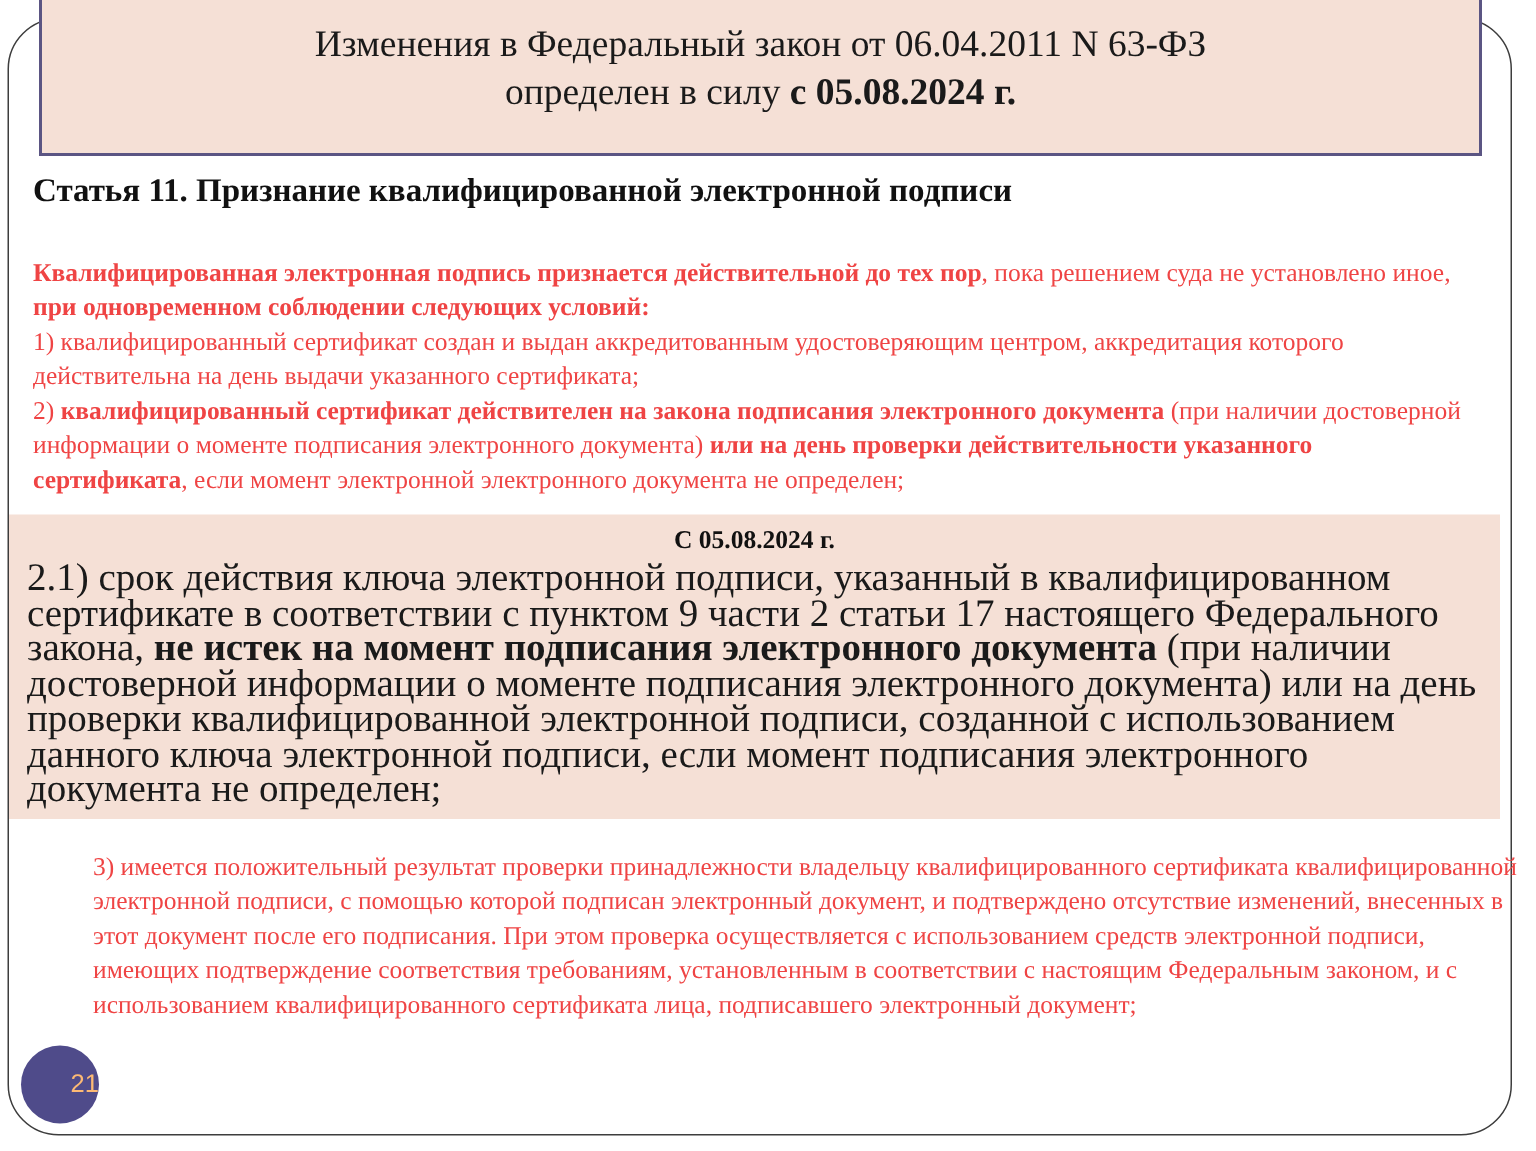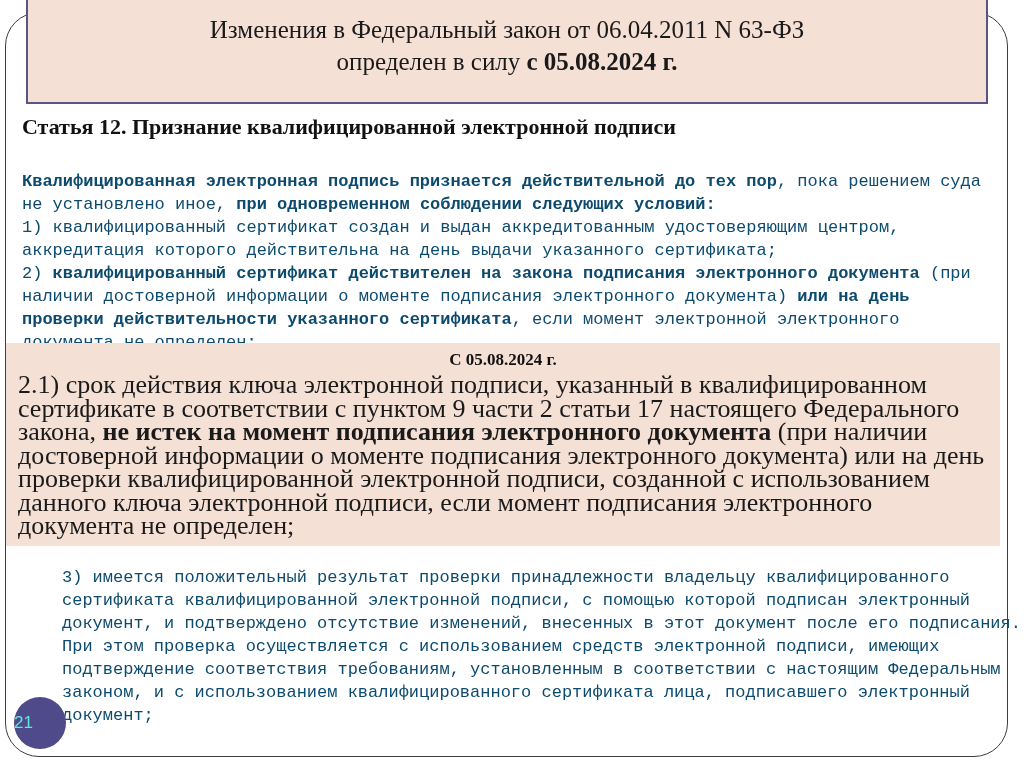--- a/index.html
+++ b/index.html
@@ -51,22 +51,21 @@
     font-weight: bold;
     line-height: 30px;
     color: #111;
   }
   .body-text {
     position: absolute;
     left: 22px;
     width: 960px;
     font-size: 17px;
     line-height: 23px;
-    color: #0c4a6e;
-    font-family: Liberation Mono, monospace;
+    color: #ef4444;
   }
   .intro { top: 170px; }
   .body-text b { font-weight: bold; }
   .highlight {
     position: absolute;
     left: 6px;
     top: 343px;
     width: 994px;
     height: 203px;
     background: #f5e0d6;
@@ -94,38 +93,38 @@
   }
   .item3 { top: 566px; margin-left: 40px; }
   .page-badge {
     position: absolute;
     left: 14px;
     top: 697px;
     width: 52px;
     height: 52px;
     border-radius: 50%;
     background: #4f4b8a;
-    color: #5eead4;
+    color: #fdba74;
     font-family: "Liberation Sans", "DejaVu Sans", sans-serif;
     font-size: 17px;
     line-height: 52px;
-    text-align: left;
+    text-align: right;
   }
 </style>
 </head>
 <body>
 
 <div class="frame"></div>
 
 <div class="title-box">
   <span>Изменения в Федеральный закон от 06.04.2011 N 63-ФЗ</span>
   <span class="line2"><span>определен в силу </span><b>с 05.08.2024 г.</b></span>
 </div>
 
-<div class="article-heading">Статья 12. Признание квалифицированной электронной подписи</div>
+<div class="article-heading">Статья 11. Признание квалифицированной электронной подписи</div>
 
 <div class="body-text intro">
   <div><b>Квалифицированная электронная подпись признается действительной до тех пор</b><span>, пока решением суда не установлено иное, </span><b>при одновременном соблюдении следующих условий:</b></div>
   <div>1) квалифицированный сертификат создан и выдан аккредитованным удостоверяющим центром, аккредитация которого действительна на день выдачи указанного сертификата;</div>
   <div><span>2) </span><b>квалифицированный сертификат действителен на закона подписания электронного документа</b><span> (при наличии достоверной информации о моменте подписания электронного документа) </span><b>или на день проверки действительности указанного сертификата</b><span>, если момент электронной электронного документа не определен;</span></div>
 </div>
 
 <div class="highlight">
   <div class="highlight-heading">С 05.08.2024 г.</div>
   <div class="highlight-text"><span>2.1) срок действия ключа электронной подписи, указанный в квалифицированном сертификате в соответствии с пунктом 9 части 2 статьи 17 настоящего Федерального закона, </span><b>не истек на момент подписания электронного документа</b><span> (при наличии достоверной информации о моменте подписания электронного документа) или на день проверки квалифицированной электронной подписи, созданной с использованием данного ключа электронной подписи, если момент подписания электронного документа не определен;</span></div>

